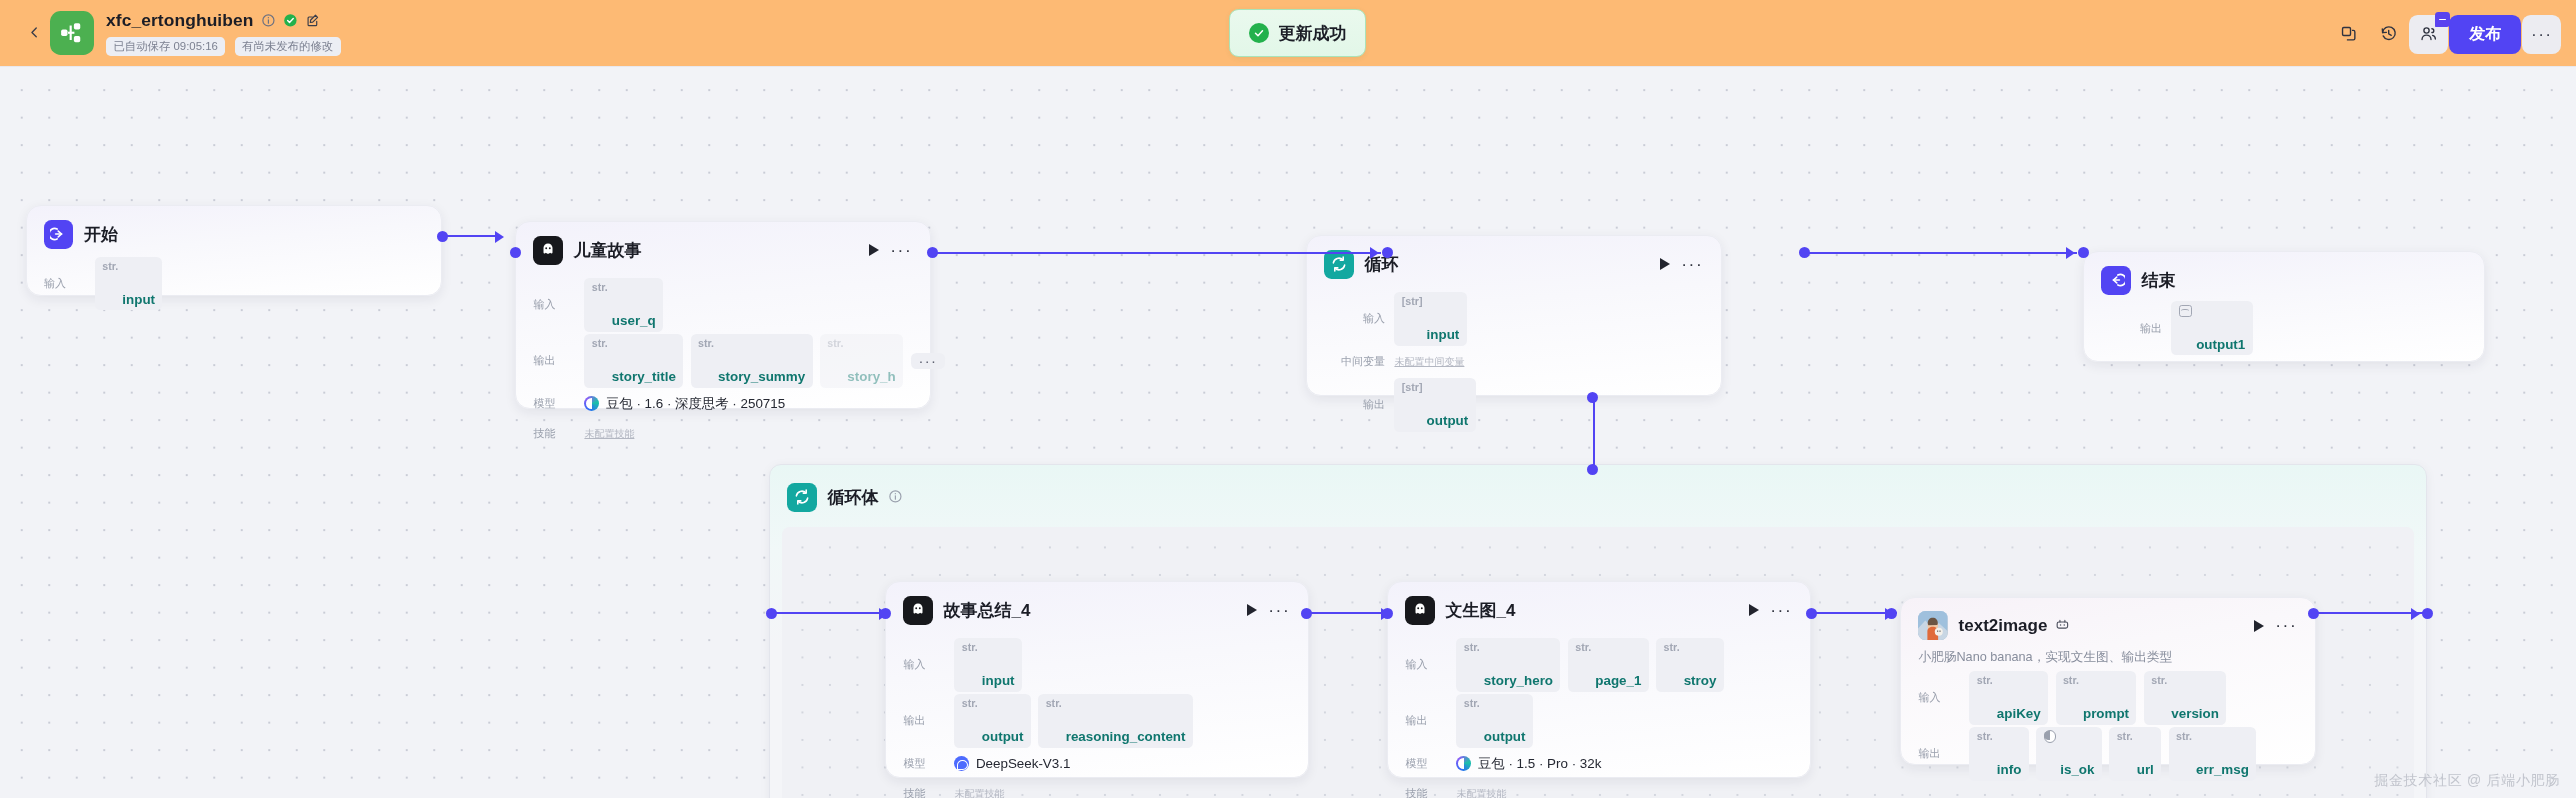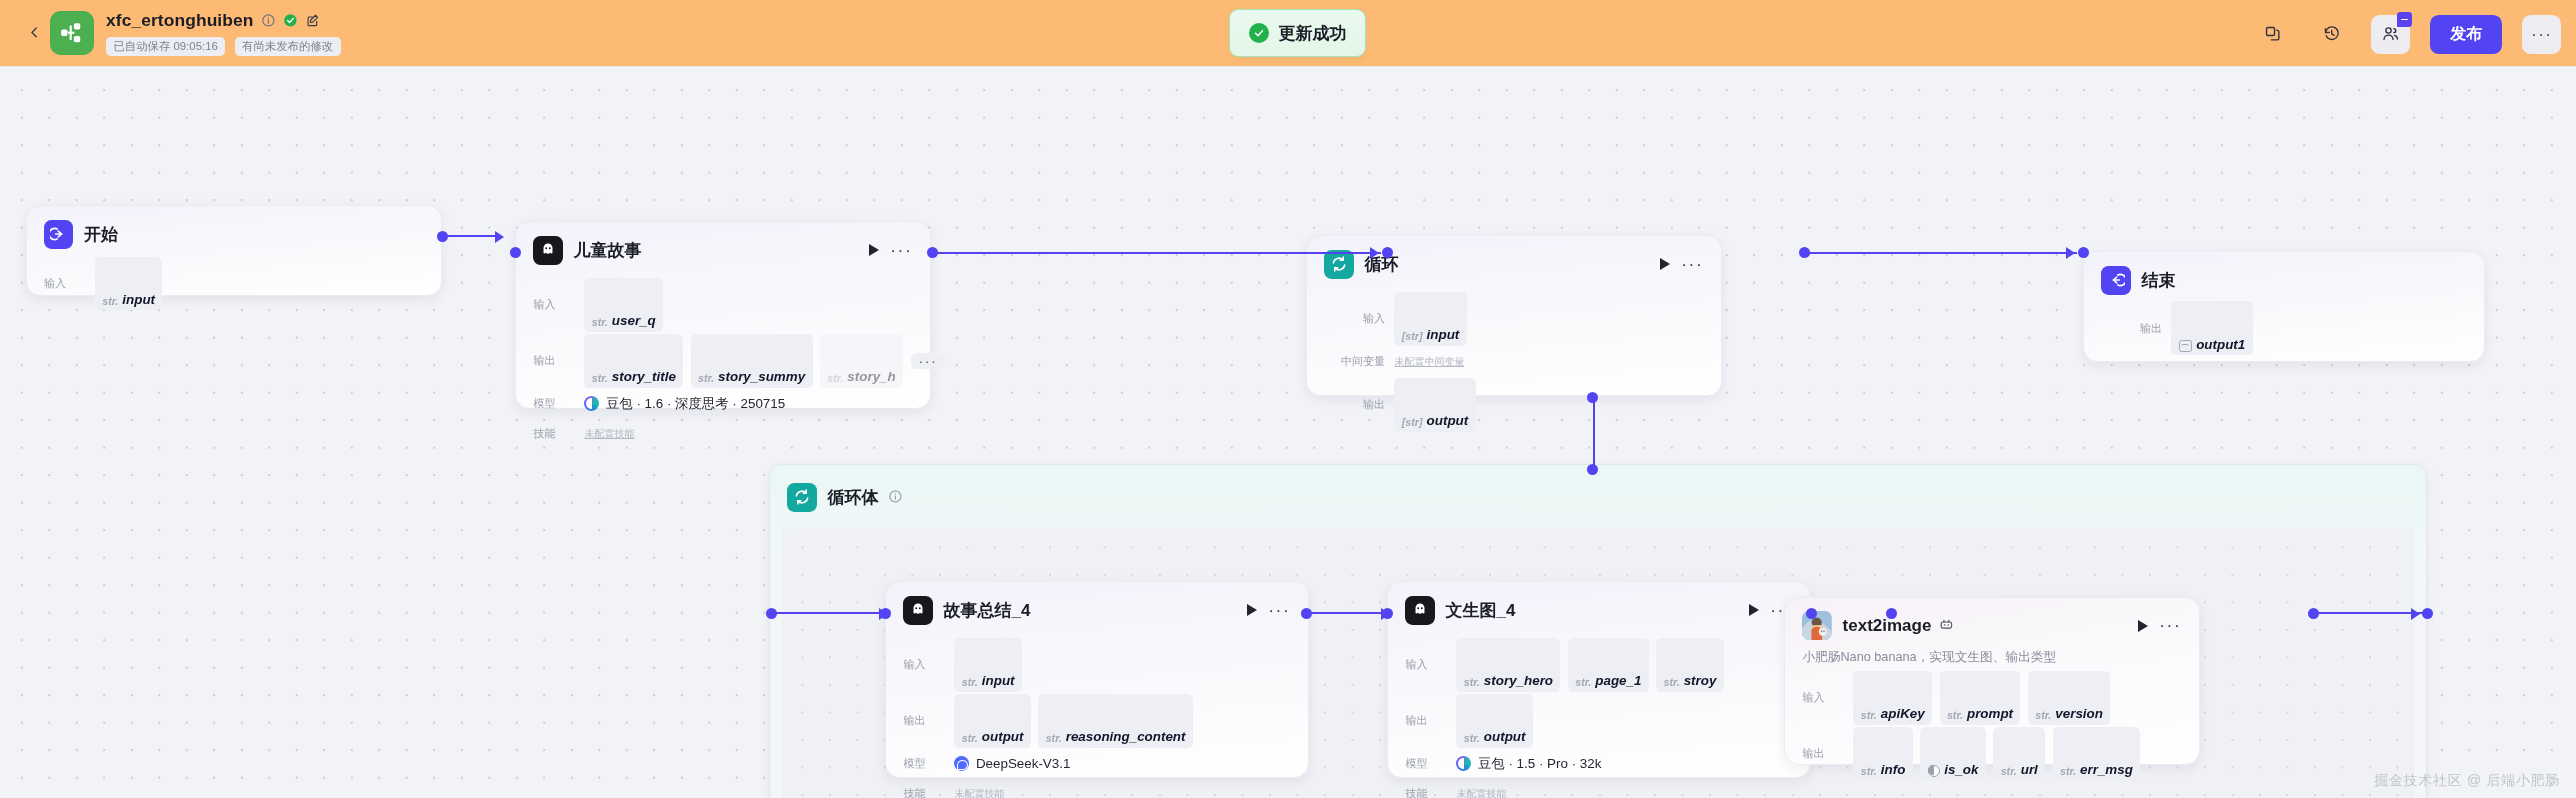--- a/index.html
+++ b/index.html
@@ -73,21 +73,21 @@
     width:20px; height:20px; border-radius:50%;
     background:#23b14c; display:flex; align-items:center; justify-content:center;
     flex:0 0 auto;
   }
   #toast .tick svg{width:12px;height:12px;}
   #toast .msg { font-size:17px; color:#1b1d26; font-weight:600; white-space:nowrap;}
 
   
   #topright {
     position:absolute; right:14.8px; top:14.8px; height:39px;
-    display:flex; align-items:center; gap:20px;
+    display:flex; align-items:center; gap:1px;
   }
   .tb-icon {
     width:39px; height:39px; border-radius:8.7px;
     display:flex; align-items:center; justify-content:center;
     cursor:pointer; position:relative; background:transparent;
   }
   .tb-icon svg{ width:17.4px; height:17.4px; }
   .tb-icon.filled { background:#ececf1; }
   .tb-icon.dots { background:#ececf1; font-size:17.4px; color:#3d4150; letter-spacing:1.3px; line-height:0.2;}
   .badge-tip {
@@ -127,26 +127,26 @@
 
   .node-body{ padding: 12px 17.4px 17.4px 17.4px; }
   .row{ display:flex; align-items:center; min-height:28px; margin-top:2px; }
   .row-label{
     font-size:11px; color:#9aa0ad; width:51px; flex:0 0 auto; white-space:nowrap;
   }
   .row-label.wide{ width:70px; }
   .chips{ display:flex; align-items:center; gap:7.4px; flex-wrap:nowrap; min-width:0;}
   .chip{
     background:#eeeff4; border-radius:5.4px; padding:3.4px 7.4px;
-    display:flex; align-items:flex-end; gap:4px; white-space:nowrap;font-style:italic;
+    display:flex; align-items:flex-start; gap:4px; white-space:nowrap;
   }
   .chip .ty{ font-size:10.7px; color:#a2a7b4; font-weight:600;}
   .chip .ty.bracket::before{content:"[";color:#a2a7b4;}
   .chip .ty.bracket::after{content:"]";color:#a2a7b4;}
-  .chip .nm{ font-size:13.4px; color:#0f172a; font-weight:600;margin-top:32px;}
+  .chip .nm{ font-size:13.4px; color:#0f766e; font-weight:600;margin-top:32px;}
   .chip.faded{ opacity:.45; }
   .chip-bool{
     width:12.7px;height:12.7px;border-radius:50%;
     background:#fff;border:1.7px solid #9aa0ad;position:relative;flex:0 0 auto;
   }
   .chip-bool::after{
     content:"";position:absolute;left:-0.3px;top:-0.3px;width:6px;height:9.4px;
     background:#9aa0ad;border-radius:6px 0 0 6px;
   }
   .chip-img{
@@ -611,21 +611,21 @@
       </div>
       <div class="row">
         <span class="row-label">技能</span>
         <span class="muted">未配置技能</span>
       </div>
     </div>
   </div>
   <div class="port" style="left:1382px; top:541px; z-index:10;"></div>
   <div class="port" style="left:1806px; top:541px; z-index:10;"></div>
 
-  <div class="node" style="left:1784px; top:530px; width:416px; height:168px; z-index:9;
+  <div class="node" style="left:1900px; top:530px; width:416px; height:168px; z-index:9;
        background:linear-gradient(170deg,#f7f2f8 0%, #faf8fb 35%, #ffffff 100%);">
     <div class="node-head" style="padding-top:13.4px;">
       <span class="node-ico" style="background:linear-gradient(160deg,#a7c7e2 0%,#cfd9e6 45%,#e8d8c8 100%);position:relative;">
         <svg viewBox="0 0 44 44" style="width:29.5px;height:29.5px;">
           <rect width="44" height="44" fill="#9fc0dd"></rect>
           <path d="M0 26 L11 14 L22 26 L31 18 L44 30 L44 44 L0 44 Z" fill="#c8d6e4"></path>
           <circle cx="22" cy="22" r="8" fill="#f0c9a8"></circle>
           <path d="M14 30c0-4 3.6-6.5 8-6.5s8 2.5 8 6.5v14H14z" fill="#e06a3a"></path>
           <path d="M14.5 18c0-5 3.2-8 7.5-8s7.5 3 7.5 8c0 2-1 3-1 3l-13 .2s-1-1.2-1-3.2z" fill="#6b5544"></path>
           <circle cx="31" cy="31" r="6" fill="#f3f0ea"></circle>

